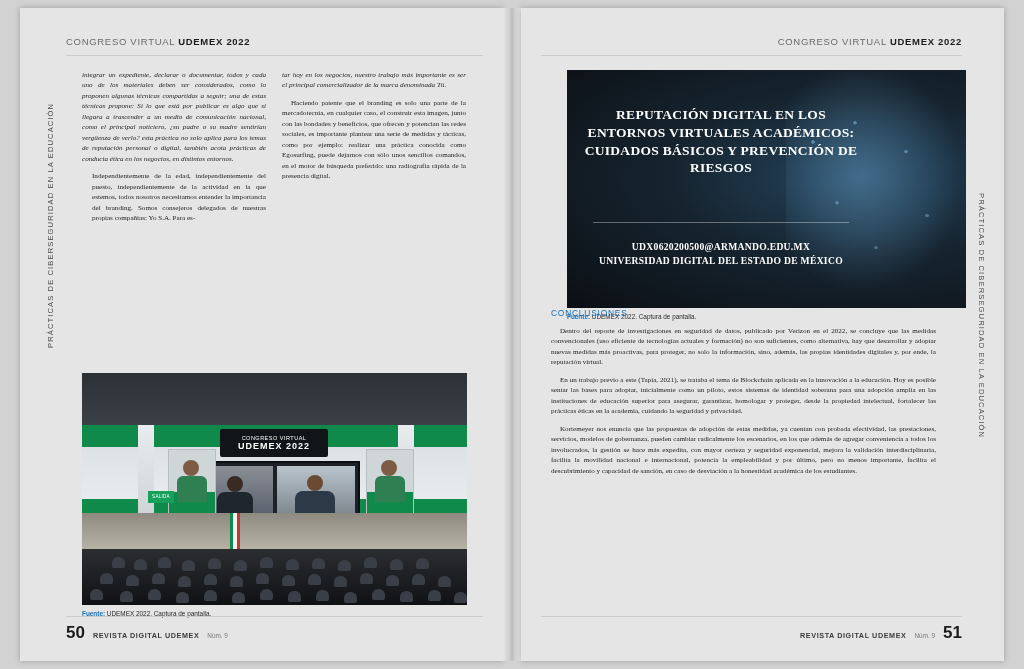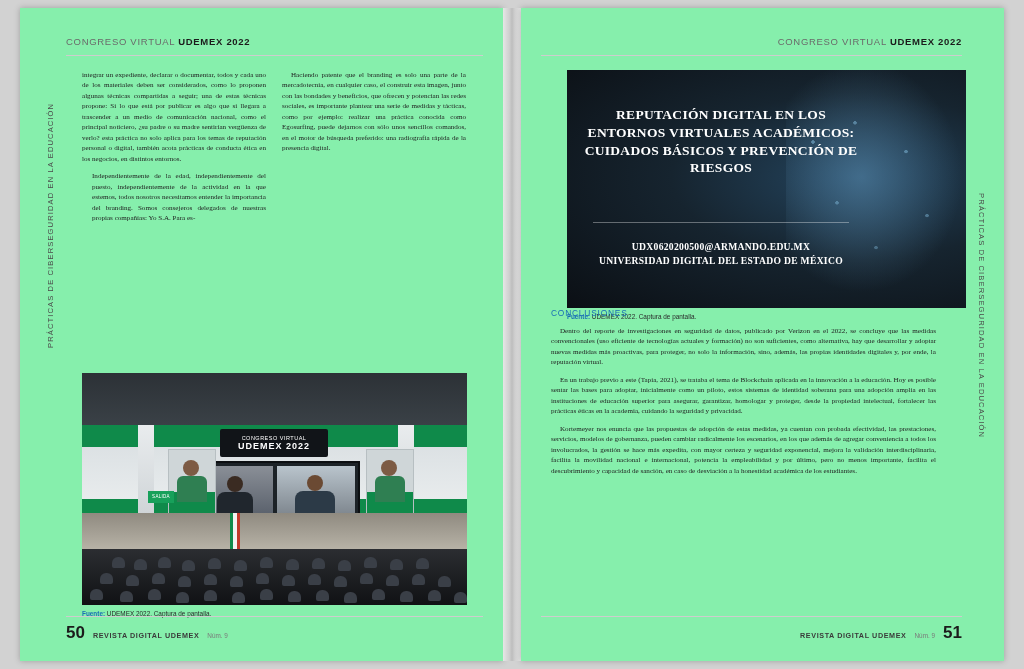--- a/index.html
+++ b/index.html
@@ -17,21 +17,21 @@
     position: relative;
     width: 1024px;
     height: 669px;
     background: #d2d2d2;
   }
   .page {
     position: absolute;
     top: 8px;
     width: 483px;
     height: 653px;
-    background: #86efac;
+    background: #e5e5e5;
     box-shadow: 0 0 6px rgba(0,0,0,0.25);
     overflow: hidden;
   }
   .page.left  { left: 20px; }
   .page.right { left: 521px; }
 
   .gutter {
     position: absolute;
     top: 8px;
     left: 503px;
@@ -99,21 +99,21 @@
 
   p.body {
     margin: 0 0 7px 0;
     font-size: 7.1px;
     line-height: 1.48;
     text-align: justify;
     color: #1e1e1e;
     text-indent: 9px;
     font-family: "Liberation Serif", serif;
   }
-  p.body.noindent { text-indent: 0; }
+  p.body.noindent { text-indent: 0; font-style: italic; }
   p.quote {
     margin: 0 0 7px 10px;
     font-size: 7.1px;
     line-height: 1.48;
     text-align: justify;
     color: #1e1e1e;
     font-family: "Liberation Serif", serif;
   }
   .ital { font-style: italic; }
 
@@ -326,20 +326,21 @@
     <div class="head-rule"></div>
 
     <div class="side-tab">PRÁCTICAS DE CIBERSEGURIDAD EN LA EDUCACIÓN</div>
 
     <div class="cols">
       <div class="col">
         <p class="body noindent">integrar un expediente, declarar o documentar, todos y cada uno de los materiales deben ser considerados, como lo proponen algunas técnicas compartidas a seguir; una de estas técnicas propone: Si lo que está por publicar es algo que si llegara a trascender a un medio de comunicación nacional, como el principal noticiero, ¿su padre o su madre sentirían vergüenza de verlo? esta práctica no solo aplica para los temas de reputación personal o digital, también acota prácticas de conducta ética en los negocios, en distintos entornos.</p>
         <p class="quote">Independientemente de la edad, independientemente del puesto, independientemente de la actividad en la que estemos, todos nosotros necesitamos entender la importancia del branding. Somos consejeros delegados de nuestras propias compañías: Yo S.A. Para es-</p>
       </div>
       <div class="col">
+        <p class="body noindent">tar hoy en los negocios, nuestro trabajo más importante es ser el principal comercializador de la marca denominada Tú.</p>
         <p class="body">Haciendo patente que el branding es solo una parte de la mercadotecnia, en cualquier caso, el construir esta imagen, junto con las bondades y beneficios, que ofrecen y potencian las redes sociales, es importante plantear una serie de medidas y tácticas, como por ejemplo: realizar una práctica conocida como Egosurfing, puede dejarnos con sólo unos sencillos comandos, en el motor de búsqueda preferido: una radiografía rápida de la presencia digital.</p>
       </div>
     </div>
 
     <div class="figure fig-left">
       <div class="photo-aud">
         <div class="aud-ceiling"></div>
         <div class="aud-wall"></div>
         <div class="aud-greenband"></div>
         <div class="aud-greenband2"></div>

